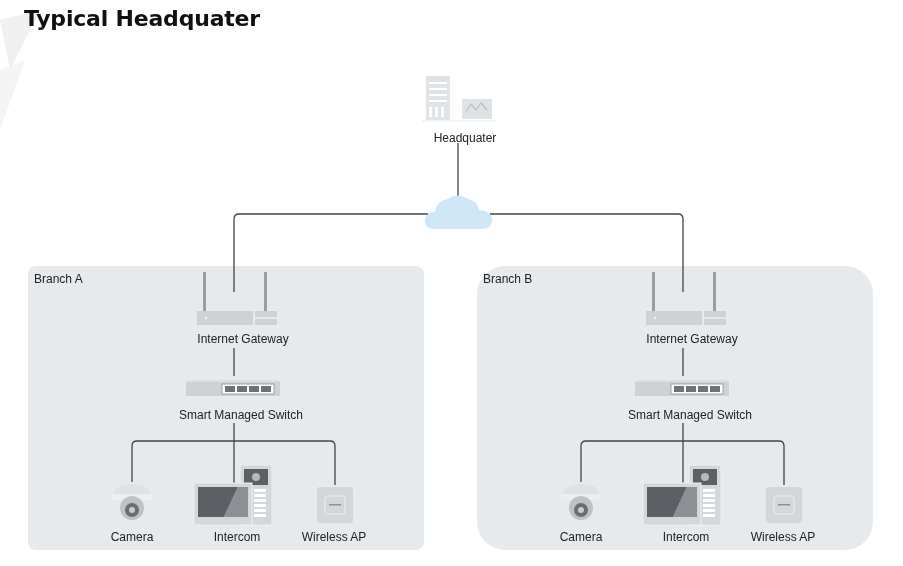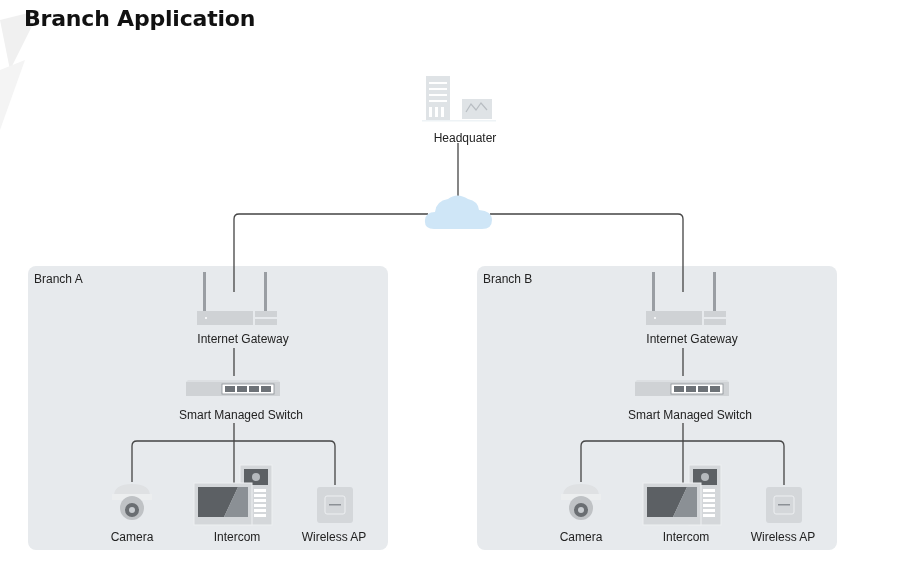--- a/index.html
+++ b/index.html
@@ -1,35 +1,35 @@
 <!DOCTYPE html>
 <html><head>
 <meta charset="utf-8">
 <style>
   html,body{margin:0;padding:0;background:#fff;}
   body{width:903px;height:566px;position:relative;overflow:hidden;font-family:"Liberation Sans",sans-serif;color:#222;}
   .title{position:absolute;left:24px;top:6px;font-size:22px;font-weight:bold;color:#111;letter-spacing:-0.2px;font-family:"DejaVu Sans",sans-serif;}
   .deco{position:absolute;left:0;top:0;}
-  .branch{position:absolute;top:266px;width:360px;height:284px;background:#e7eaed;border-radius:8px;}
+  .branch{position:absolute;top:266px;width:396px;height:284px;background:#e7eaed;border-radius:8px;}
   .branch-a{left:28px;}
-  .branch-b{left:477px;}
+  .branch-b{left:477px;border-radius:28px;}
   .branch-label{position:absolute;left:6px;top:6px;font-size:12px;color:#222;}
   .lbl{position:absolute;font-size:12px;color:#222;text-align:center;white-space:nowrap;transform:translateX(-50%);}
   svg.wires{position:absolute;left:0;top:0;}
   .icon{position:absolute;}
 </style>
 </head>
 <body>
 
 <svg class="deco" width="60" height="140">
   <polygon points="0,20 40,10 10,70" fill="#f0f0f0"></polygon>
   <polygon points="0,70 25,60 0,130" fill="#f4f4f4"></polygon>
 </svg>
 
-<div class="title">Branch Application</div>
+<div class="title">Typical Headquater</div>
 
 <div class="branch branch-a">
   <span class="branch-label">Branch A</span>
 </div>
 <div class="branch branch-b">
   <span class="branch-label">Branch B</span>
 </div>
 
 <svg class="wires" width="903" height="566">
   <g fill="none" stroke="#444" stroke-width="1.3">

